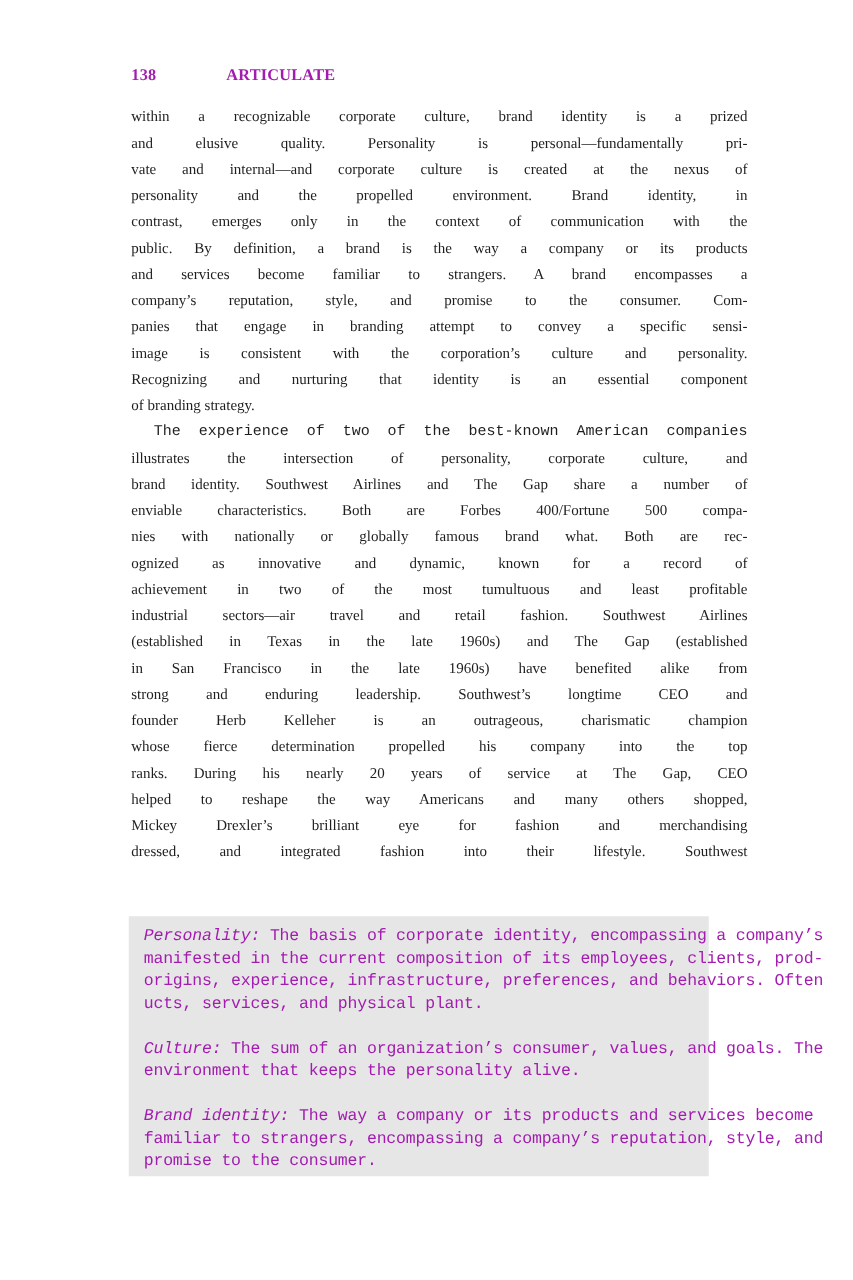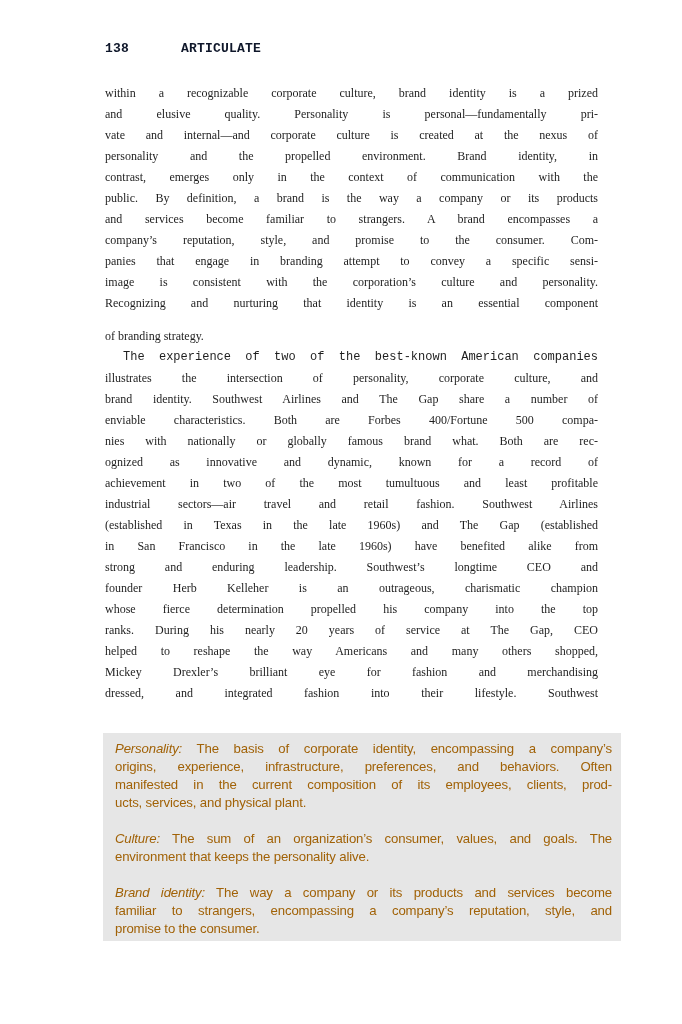--- a/index.html
+++ b/index.html
@@ -10,26 +10,26 @@
     body {
       width: 682px;
       height: 1024px;
       position: relative;
       overflow: hidden;
       color: #1e1e1e;
     }
     .running-head {
       position: absolute;
       left: 105px;
-      top: 41px;
-      font-family: Liberation Mono, monospace;
+      top: 52px;
+      font-family: Liberation Serif, serif;
       font-weight: bold;
       font-size: 13px;
       letter-spacing: 0.2px;
-      color: #0f172a;
+      color: #a21caf;
     }
     .running-head .folio {
       display: inline-block;
       width: 76px;
     }
     .body-text {
       position: absolute;
       left: 105px;
       top: 83px;
       width: 493px;
@@ -45,39 +45,38 @@
     }
     .body-text .line {
       display: block;
       text-align: justify;
       text-align-last: justify;
       white-space: nowrap;
       height: 21px;
     }
     .body-text .line.last {
       text-align-last: left;
-      margin-top: 12px;
     }
     .body-text .line.ind {
       padding-left: 18px;
       font-family: Liberation Mono, monospace;
     }
     .sidebar-box {
       position: absolute;
       left: 103px;
       top: 733px;
-      width: 518px;
+      width: 464px;
       height: 208px;
       background: #e6e6e6;
       box-sizing: border-box;
       padding: 7px 9px 0 12px;
-      font-family: Liberation Sans, sans-serif;
+      font-family: Liberation Mono, monospace;
       font-size: 13.2px;
       line-height: 18px;
-      color: #a16207;
+      color: #a21caf;
     }
     .sidebar-box .def {
       margin: 0 0 18px 0;
     }
     .sidebar-box .def .line {
       display: block;
       text-align: justify;
       text-align-last: justify;
       white-space: nowrap;
       height: 18px;
@@ -129,22 +128,22 @@
     <span class="line">ranks. During his nearly 20 years of service at The Gap, CEO</span>
     <span class="line">helped to reshape the way Americans and many others shopped,</span>
     <span class="line">Mickey Drexler’s brilliant eye for fashion and merchandising</span>
     <span class="line">dressed, and integrated fashion into their lifestyle. Southwest</span>
   </p>
 </div>
 
 <div class="sidebar-box" style="background: rgb(230, 230, 230);">
   <div class="def">
     <span class="line"><span class="term">Personality:</span><span> The basis of corporate identity, encompassing a company’s</span></span>
+    <span class="line">manifested in the current composition of its employees, clients, prod-</span>
     <span class="line">origins, experience, infrastructure, preferences, and behaviors. Often</span>
-    <span class="line">manifested in the current composition of its employees, clients, prod-</span>
     <span class="line last">ucts, services, and physical plant.</span>
   </div>
   <div class="def">
     <span class="line"><span class="term">Culture:</span><span> The sum of an organization’s consumer, values, and goals. The</span></span>
     <span class="line last">environment that keeps the personality alive.</span>
   </div>
   <div class="def">
     <span class="line"><span class="term">Brand identity:</span><span> The way a company or its products and services become</span></span>
     <span class="line">familiar to strangers, encompassing a company’s reputation, style, and</span>
     <span class="line last">promise to the consumer.</span>

